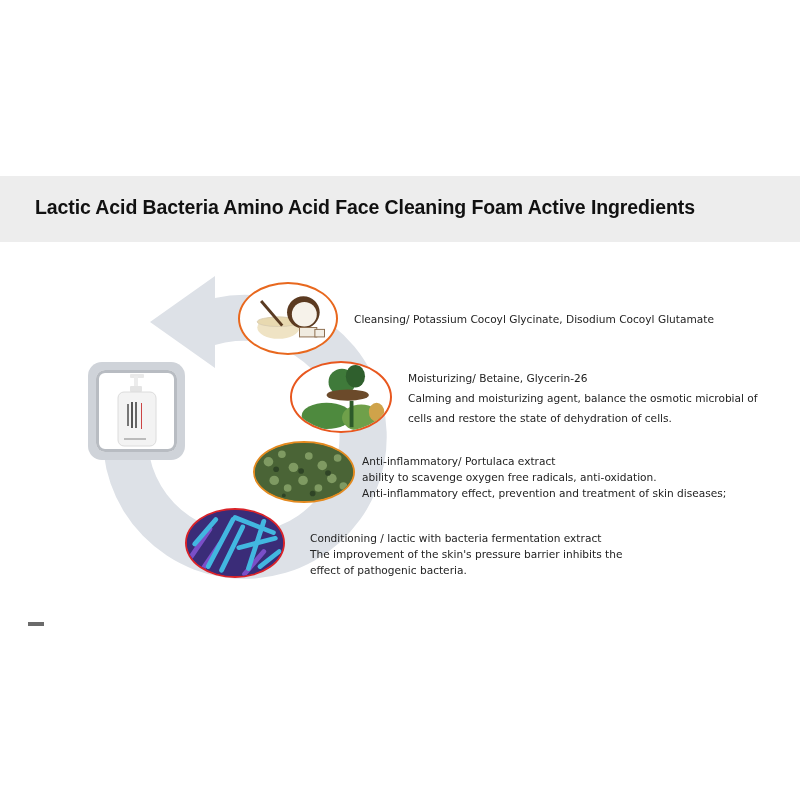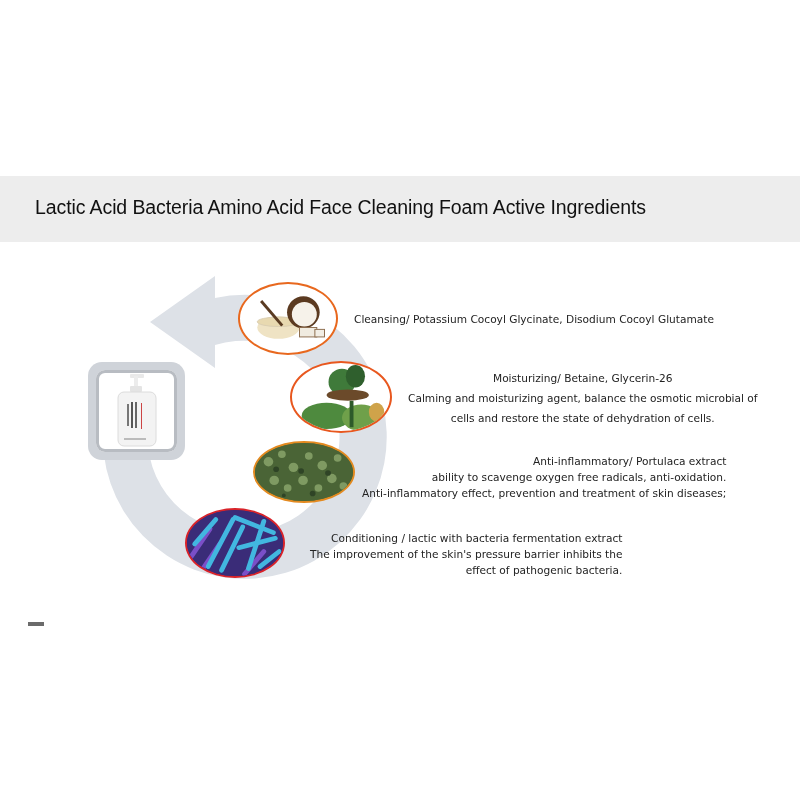--- a/index.html
+++ b/index.html
@@ -1,29 +1,29 @@
 <!DOCTYPE html>
 <html><head>
 <meta charset="utf-8">
 <style>
   html, body { margin:0; padding:0; }
   body { width:800px; height:800px; background:#ffffff; position:relative; overflow:hidden;
          font-family:"DejaVu Sans", "Liberation Sans", sans-serif; color:#1a1a1a; }
   .banner { position:absolute; left:0; top:176px; width:800px; height:66px; background:#ededed; }
   .title { position:absolute; left:35px; top:196px; font-family:"Liberation Sans", sans-serif;
-           font-weight:normal; font-size:19.5px; color:#111; letter-spacing:-0.1px; white-space:nowrap; }
+           font-weight:bold; font-size:19.5px; color:#111; letter-spacing:-0.1px; white-space:nowrap; }
   .arc { position:absolute; left:0; top:0; }
   .product-frame { position:absolute; left:88px; top:362px; width:97px; height:98px; border-radius:14px;
                    background:#cfd3d9; }
   .product-inner { position:absolute; left:8px; top:8px; width:81px; height:82px; border-radius:9px;
                    background:#ffffff; box-shadow: inset 0 0 0 3px #b8bcc2; }
   .oval { position:absolute; border-radius:50%; overflow:hidden; box-sizing:border-box; }
   .oval svg { width:100%; height:100%; display:block; }
   .desc { position:absolute; font-size:10.6px; line-height:20px; color:#222; white-space:nowrap; }
-  .desc.tight { line-height:16px;text-align:right; }
+  .desc.tight { line-height:16px; }
   .desc div { white-space:nowrap; }
   .mark { position:absolute; left:28px; top:622px; width:16px; height:4px; background:#6b6b6b; }
 </style>
 </head>
 <body>
 
 <div class="banner"></div>
 <div class="title">Lactic Acid Bacteria Amino Acid Face Cleaning Foam Active Ingredients</div>
 
 <svg class="arc" width="800" height="800">
@@ -71,21 +71,21 @@
   <svg viewBox="0 0 102 72" preserveAspectRatio="none">
     <ellipse cx="52" cy="20" rx="14" ry="14" fill="#3f7a3a"></ellipse>
     <ellipse cx="66" cy="14" rx="10" ry="12" fill="#2f5f2d"></ellipse>
     <ellipse cx="58" cy="34" rx="22" ry="6" fill="#6b4a2a"></ellipse>
     <ellipse cx="36" cy="56" rx="26" ry="14" fill="#4e8a3e"></ellipse>
     <ellipse cx="72" cy="58" rx="20" ry="14" fill="#6fa04a"></ellipse>
     <rect x="60" y="40" width="4" height="28" fill="#2d5a2a"></rect>
     <ellipse cx="88" cy="52" rx="8" ry="10" fill="#cfa34a"></ellipse>
   </svg>
 </div>
-<div class="desc" style="left:408px;top:368px;text-align:center;">
+<div class="desc" style="left:408px;top:368px;">
   <div>Moisturizing/ Betaine, Glycerin-26</div>
   <div>Calming and moisturizing agent, balance the osmotic microbial of</div>
   <div>cells and restore the state of dehydration of cells.</div>
 </div>
 
 <div class="oval" style="left:253px;top:441px;width:102px;height:62px;border:2px solid #e38a20;background:#4e6a3a;">
   <svg viewBox="0 0 102 62" preserveAspectRatio="none">
     <rect width="102" height="62" fill="#4a6436"></rect>
     <g fill="#7f9a62">
       <circle cx="14" cy="20" r="5"></circle>

